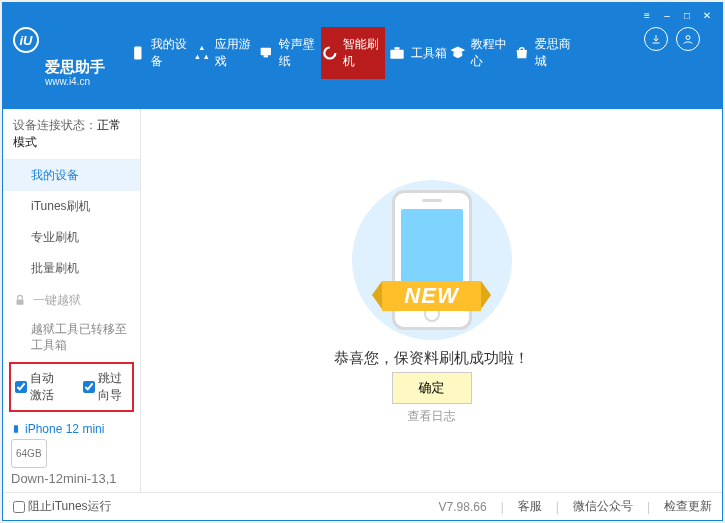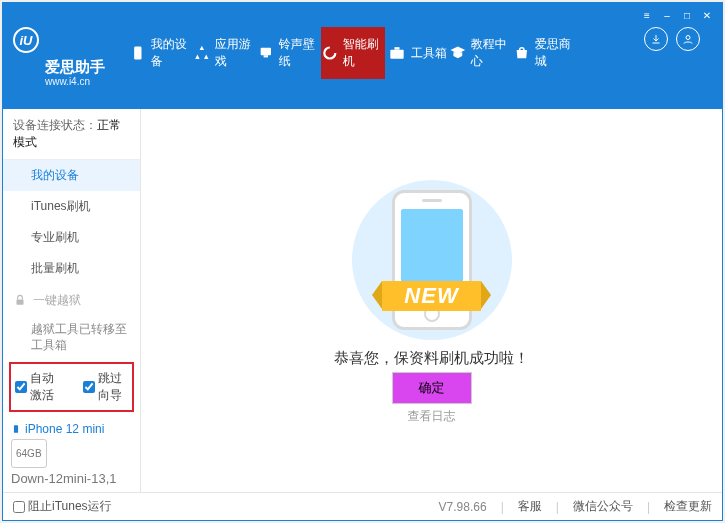--- a/index.html
+++ b/index.html
@@ -46,21 +46,21 @@
 .circle { width: 160px; height: 160px; background: #dff0ff; border-radius: 50%; position: absolute; }
 .phone { width: 80px; height: 140px; background: #fff; border: 3px solid #d9d9d9; border-radius: 12px; position: relative; z-index: 2; }
 .phone::before { content: ""; position: absolute; top: 6px; left: 50%; transform: translateX(-50%); width: 20px; height: 3px; background: #d9d9d9; border-radius: 2px; }
 .phone::after { content: ""; position: absolute; bottom: 5px; left: 50%; transform: translateX(-50%); width: 12px; height: 12px; border: 2px solid #d9d9d9; border-radius: 50%; }
 .phone .screen { position: absolute; top: 16px; left: 6px; right: 6px; bottom: 22px; background: #7fd3ff; border-radius: 2px; }
 .ribbon { position: absolute; z-index: 3; bottom: 34px; background: #ffbf2b; color: #fff; font-weight: bold; font-style: italic; font-size: 22px; padding: 2px 22px; letter-spacing: 1px; }
 .ribbon::before, .ribbon::after { content: ""; position: absolute; top: 0; border-top: 14px solid transparent; border-bottom: 14px solid transparent; }
 .ribbon::before { left: -10px; border-right: 10px solid #e0a816; }
 .ribbon::after { right: -10px; border-left: 10px solid #e0a816; }
 .msg { font-size: 15px; color: #333; }
-.okbtn { border: 1px solid #ccc; background: #d946ef; padding: 6px 26px; font-size: 13px; cursor: pointer; }
+.okbtn { border: 1px solid #ccc; background: #fef9c3; padding: 6px 26px; font-size: 13px; cursor: pointer; }
 .loglink { font-size: 12px; color: #999; cursor: pointer; }
 .footer { border-top: 1px solid #e5e5e5; display: flex; align-items: center; padding: 5px 10px; font-size: 12px; color: #555; }
 .footer .chk { color: #555; }
 .footer-right { margin-left: auto; display: flex; align-items: center; gap: 14px; }
 .sep { color: #ccc; }
 .ver { color: #888; }
 .flink { cursor: pointer; }
 </style>
 </head>
 <body>

